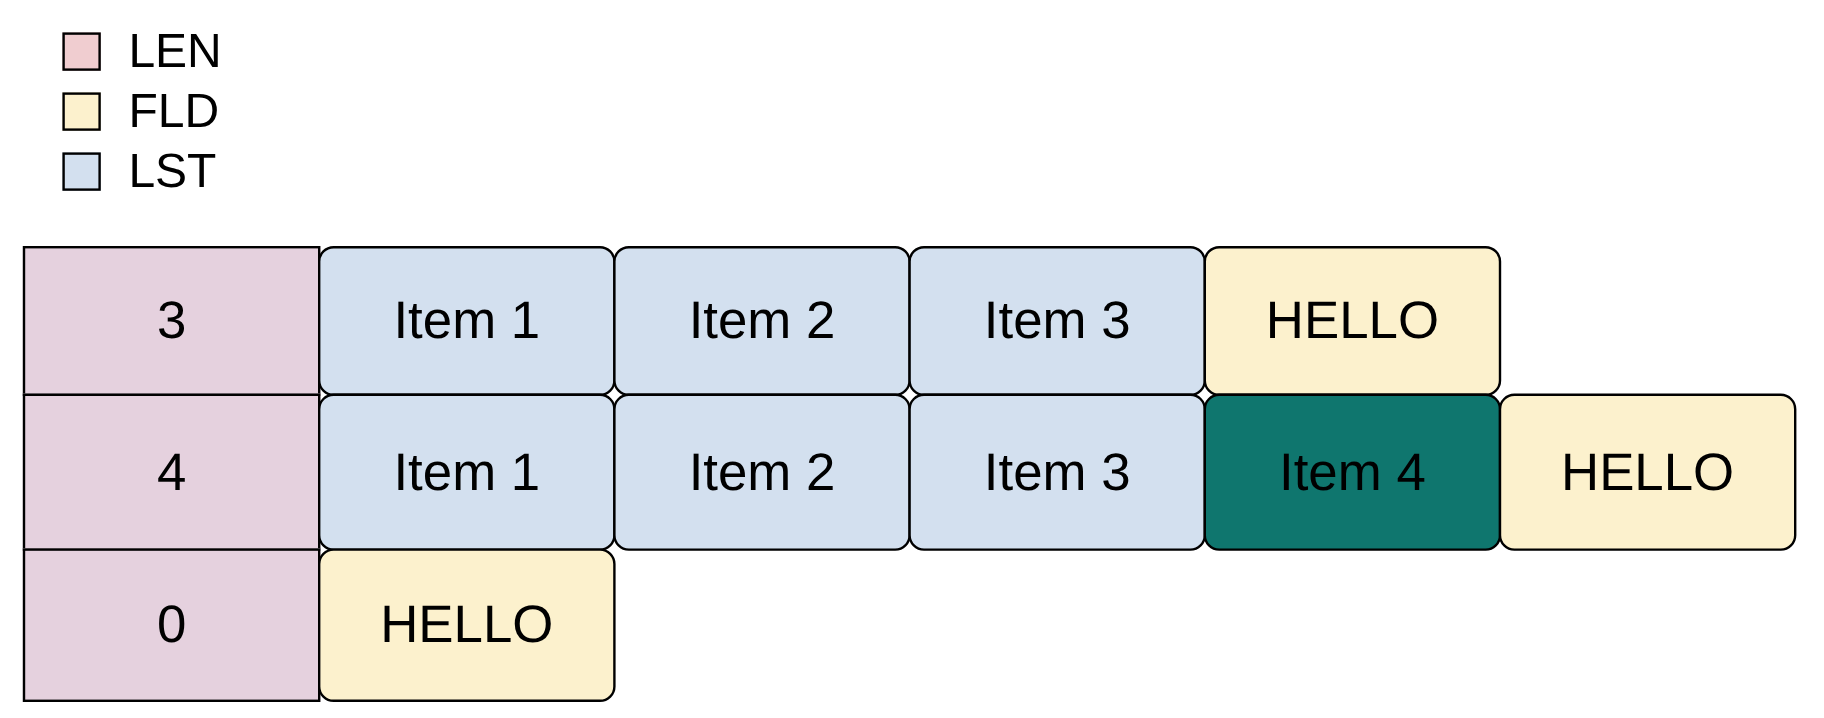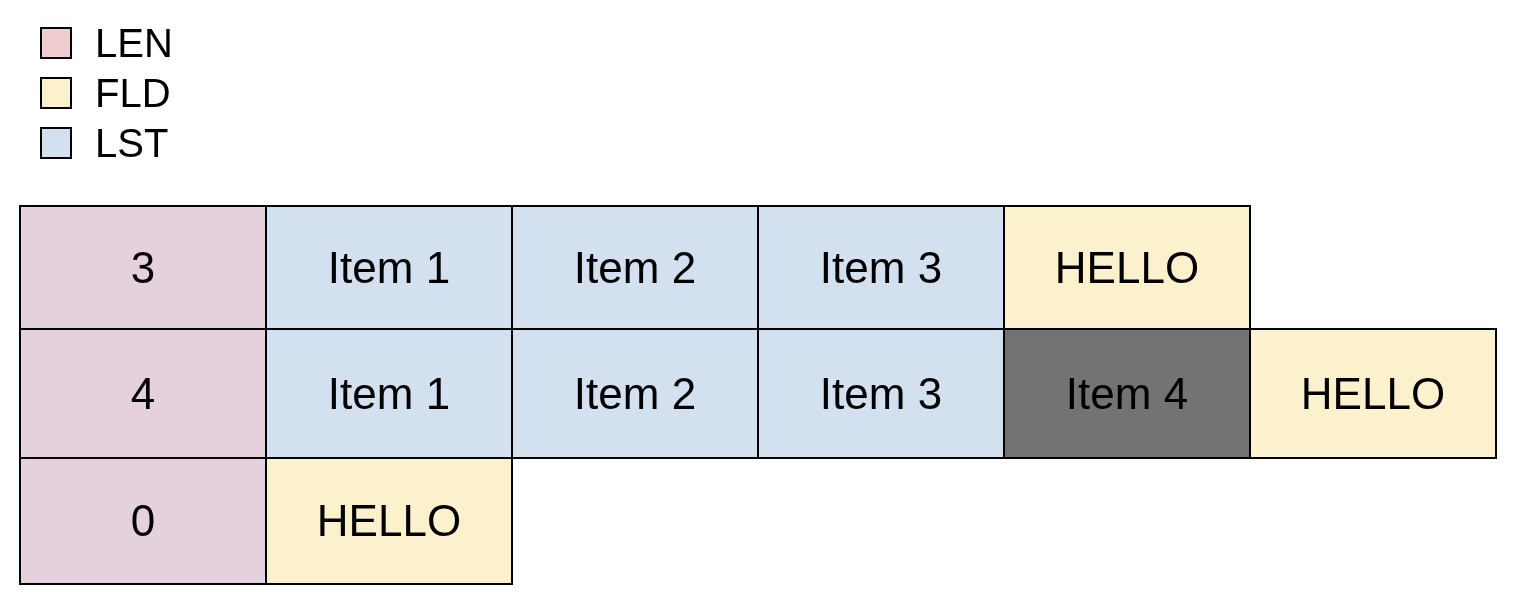--- a/index.html
+++ b/index.html
@@ -13,21 +13,21 @@
     height: 598px;
     background: #ffffff;
     font-family: "Liberation Sans", "DejaVu Sans", sans-serif;
     color: #000000;
     overflow: hidden;
   }
 
   
   .legend {
     position: absolute;
-    left: 40px;
+    left: 52px;
     top: 27px;
   }
   .legend-row {
     display: flex;
     align-items: center;
     height: 32px;
     margin-bottom: 18px;
   }
   .legend-swatch {
     box-sizing: border-box;
@@ -64,20 +64,21 @@
     border: 2px solid #000000;
     display: flex;
     align-items: center;
     justify-content: center;
     font-size: 44px;
     white-space: nowrap;
     flex: 0 0 auto;
   }
   .cell + .cell {
     margin-left: -2px;
+    border-radius: 13px;
   }
 </style>
 </head>
 <body>
 
 <div class="canvas">
 
   <div class="legend">
     <div class="legend-row">
       <span class="legend-swatch" style="background-color: rgb(240, 205, 208);"></span>
@@ -101,21 +102,21 @@
       <div class="cell" style="background-color: rgb(211, 224, 239);">Item 2</div>
       <div class="cell" style="background-color: rgb(211, 224, 239);">Item 3</div>
       <div class="cell" style="background-color: rgb(252, 241, 205);">HELLO</div>
     </div>
 
     <div class="row row2">
       <div class="cell" style="background-color: rgb(229, 209, 222);">4</div>
       <div class="cell" style="background-color: rgb(211, 224, 239);">Item 1</div>
       <div class="cell" style="background-color: rgb(211, 224, 239);">Item 2</div>
       <div class="cell" style="background-color: rgb(211, 224, 239);">Item 3</div>
-      <div class="cell" style="background-color: #737373;">Item 4</div>
+      <div class="cell" style="background-color: #0f766e;">Item 4</div>
       <div class="cell" style="background-color: rgb(252, 241, 205);">HELLO</div>
     </div>
 
     <div class="row row3">
       <div class="cell" style="background-color: rgb(229, 209, 222);">0</div>
       <div class="cell" style="background-color: rgb(252, 241, 205);">HELLO</div>
     </div>
 
   </div>
 

